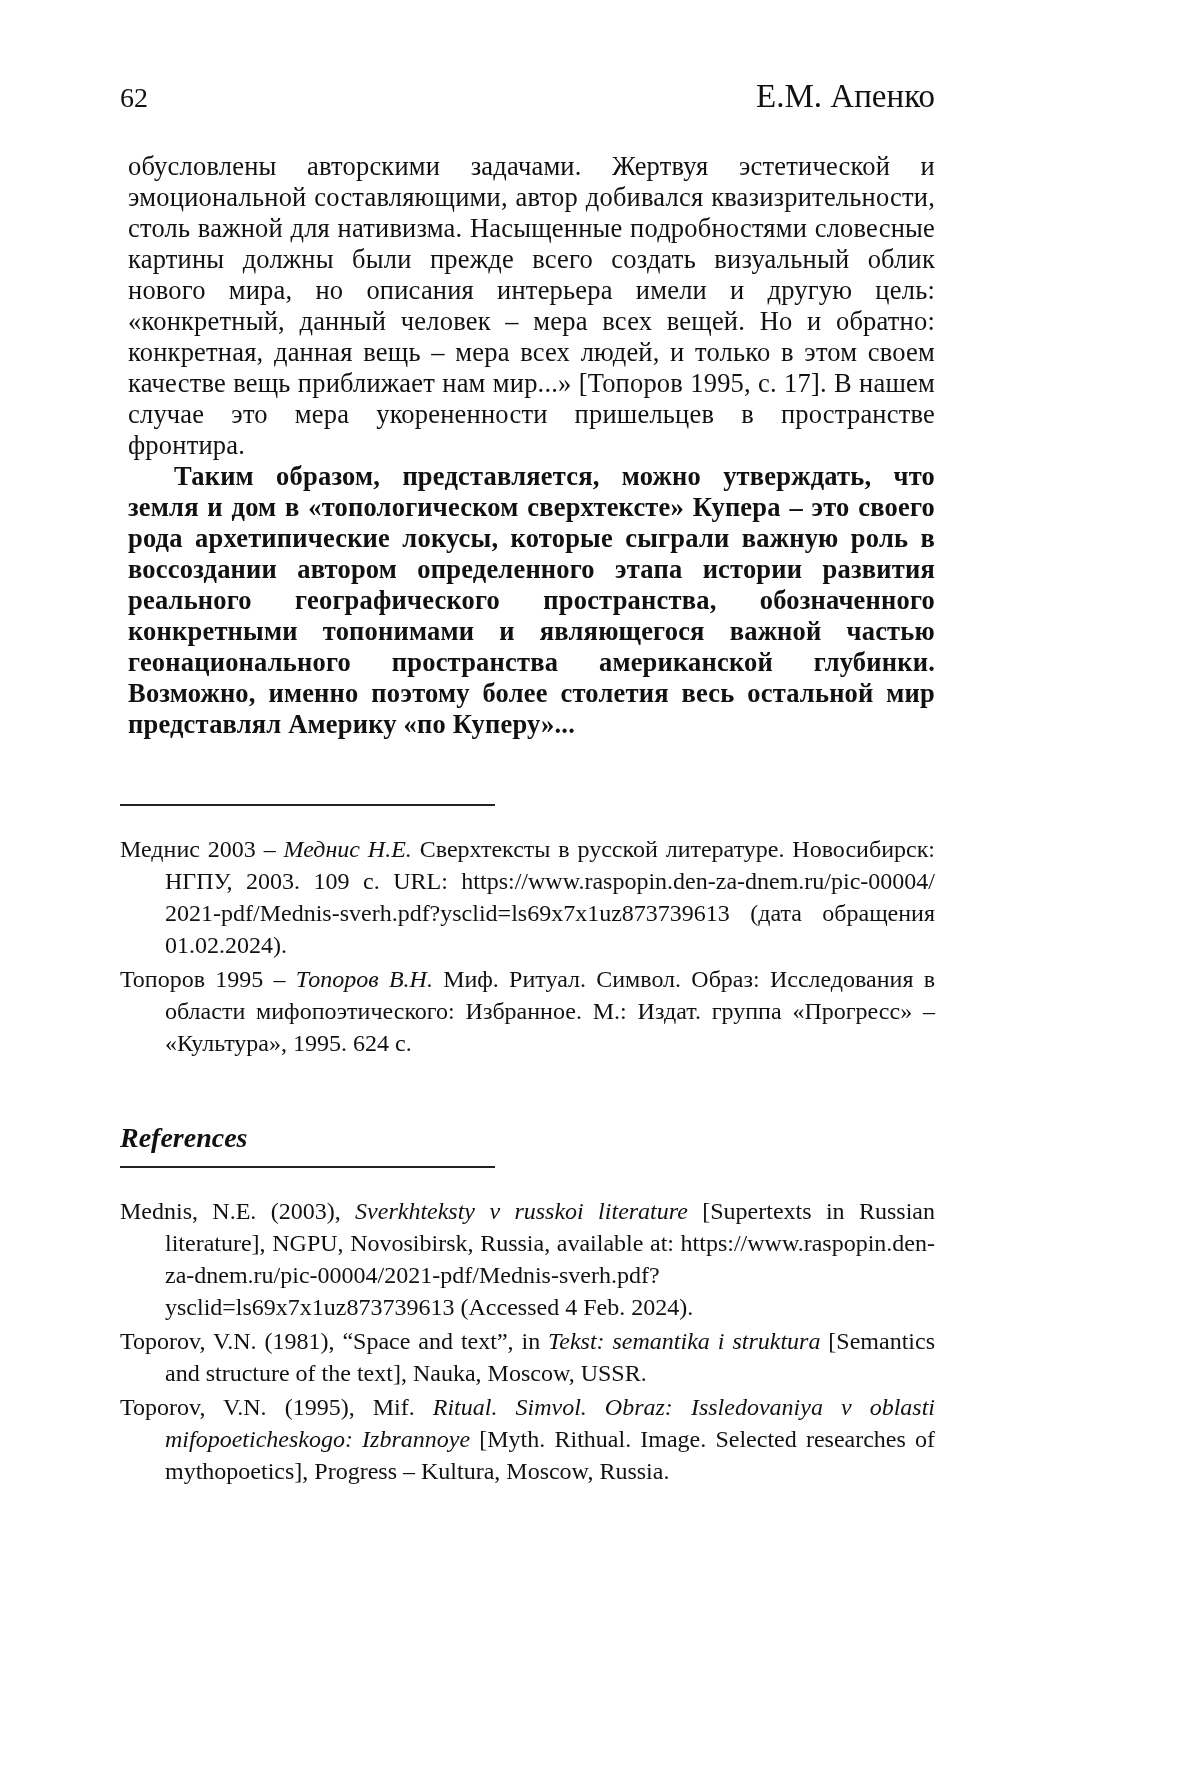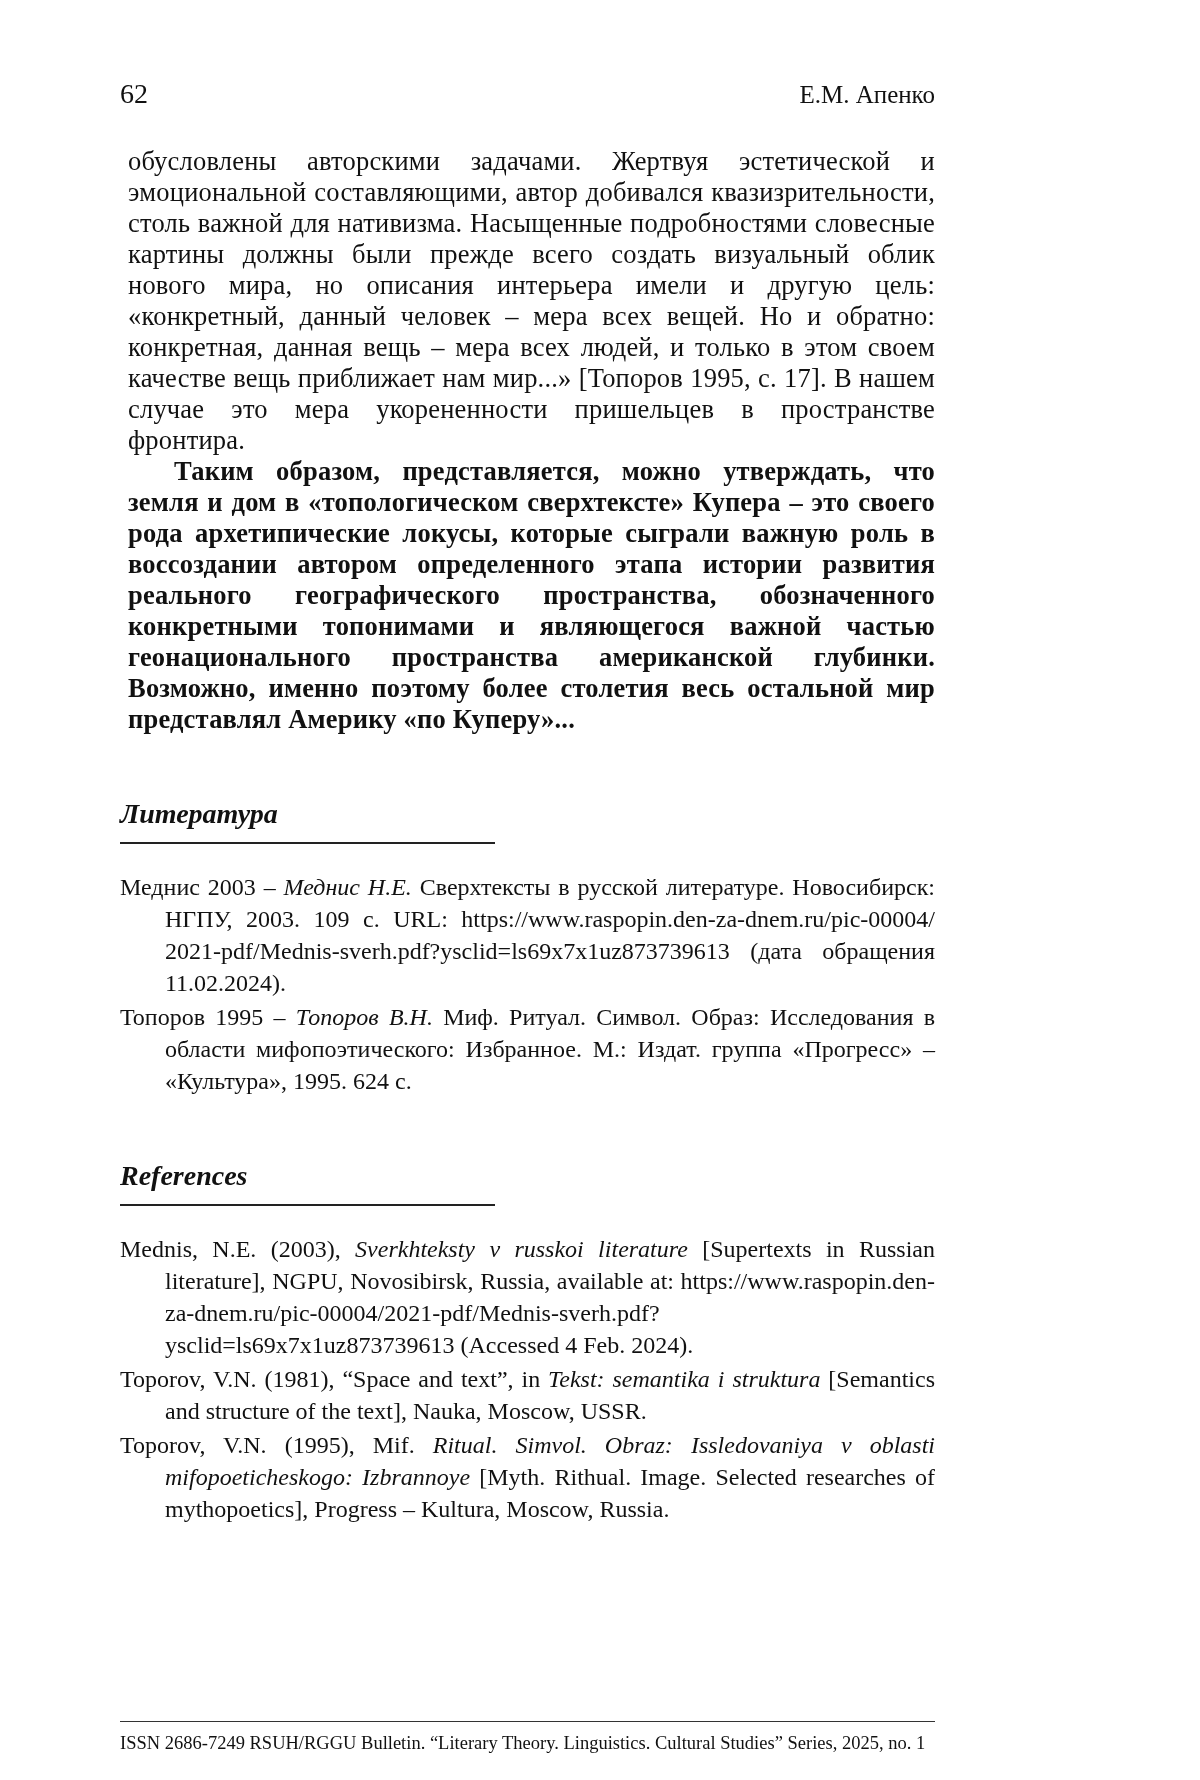--- a/index.html
+++ b/index.html
@@ -20,21 +20,21 @@
     top: 78px;
     width: 815px;
   }
   .page-header {
     display: flex;
     justify-content: space-between;
     align-items: baseline;
     margin-bottom: 36px;
   }
   .page-number { font-size: 28px; }
-  .running-author { font-size: 25px; }
+  .running-author { font-size: 33px; }
 
   .body-para {
     font-size: 26.5px;
     line-height: 31px;
     text-align: justify;
     letter-spacing: 0.2px;
     margin-left: 8px;
   }
   .body-para.indent { text-indent: 46px; font-weight: bold; }
 
@@ -86,37 +86,32 @@
 
     <div class="page-header">
       <span class="page-number">62</span>
       <span class="running-author">Е.М. Апенко</span>
     </div>
 
     <p class="body-para">обусловлены авторскими задачами. Жертвуя эстетической и эмоциональной составляющими, автор добивался квазизрительности, столь важной для нативизма. Насыщенные подробностями словесные картины должны были прежде всего создать визуальный облик нового мира, но описания интерьера имели и другую цель: «конкретный, данный человек – мера всех вещей. Но и обратно: конкретная, данная вещь – мера всех людей, и только в этом своем качестве вещь приближает нам мир...» [Топоров 1995, с. 17]. В нашем случае это мера укорененности пришельцев в пространстве фронтира.</p>
     <p class="body-para indent">Таким образом, представляется, можно утверждать, что земля и дом в «топологическом сверхтексте» Купера – это своего рода архетипические локусы, которые сыграли важную роль в воссоздании автором определенного этапа истории развития реального географического пространства, обозначенного конкретными топонимами и являющегося важной частью геонационального пространства американской глубинки. Возможно, именно поэтому более столетия весь остальной мир представлял Америку «по Куперу»...</p>
 
     <div class="section-block">
-      <h2 class="section-heading">Литература</h2>
       <hr class="section-rule">
       <div class="bib-list">
-        <p class="bib-entry"><span>Меднис 2003 – </span><span class="italic">Меднис Н.Е.</span><span> Сверхтексты в русской литературе. Новосибирск: НГПУ, 2003. 109 с. URL: https://www.raspopin.den-za-dnem.ru/pic-00004/ 2021-pdf/Mednis-sverh.pdf?ysclid=ls69x7x1uz873739613 (дата обращения 11.02.2024).</span></p>
+        <p class="bib-entry"><span>Меднис 2003 – </span><span class="italic">Меднис Н.Е.</span><span> Сверхтексты в русской литературе. Новосибирск: НГПУ, 2003. 109 с. URL: https://www.raspopin.den-za-dnem.ru/pic-00004/ 2021-pdf/Mednis-sverh.pdf?ysclid=ls69x7x1uz873739613 (дата обращения 01.02.2024).</span></p>
         <p class="bib-entry"><span>Топоров 1995 – </span><span class="italic">Топоров В.Н.</span><span> Миф. Ритуал. Символ. Образ: Исследования в области мифопоэтического: Избранное. М.: Издат. группа «Прогресс» – «Культура», 1995. 624 с.</span></p>
       </div>
     </div>
 
     <div class="section-block">
       <h2 class="section-heading">References</h2>
       <hr class="section-rule">
       <div class="bib-list">
         <p class="bib-entry"><span>Mednis, N.E. (2003), </span><span class="italic">Sverkhteksty v russkoi literature</span><span> [Supertexts in Russian literature], NGPU, Novosibirsk, Russia, available at: https://www.raspopin.den-za-dnem.ru/pic-00004/2021-pdf/Mednis-sverh.pdf?ysclid=ls69x7x1uz873739613 (Accessed 4 Feb. 2024).</span></p>
         <p class="bib-entry"><span>Toporov, V.N. (1981), “Space and text”, in </span><span class="italic">Tekst: semantika i struktura</span><span> [Semantics and structure of the text], Nauka, Moscow, USSR.</span></p>
         <p class="bib-entry"><span>Toporov, V.N. (1995), Mif. </span><span class="italic">Ritual. Simvol. Obraz: Issledovaniya v oblasti mifopoeticheskogo: Izbrannoye</span><span> [Myth. Rithual. Image. Selected researches of mythopoetics], Progress – Kultura, Moscow, Russia.</span></p>
       </div>
     </div>
 
   </div>
 
-  <div class="footer">
-    <hr class="footer-rule">
-    <div class="footer-text">ISSN 2686-7249 RSUH/RGGU Bulletin. “Literary Theory. Linguistics. Cultural Studies” Series, 2025, no. 1</div>
-  </div>
 </div>
 
 </body></html>

